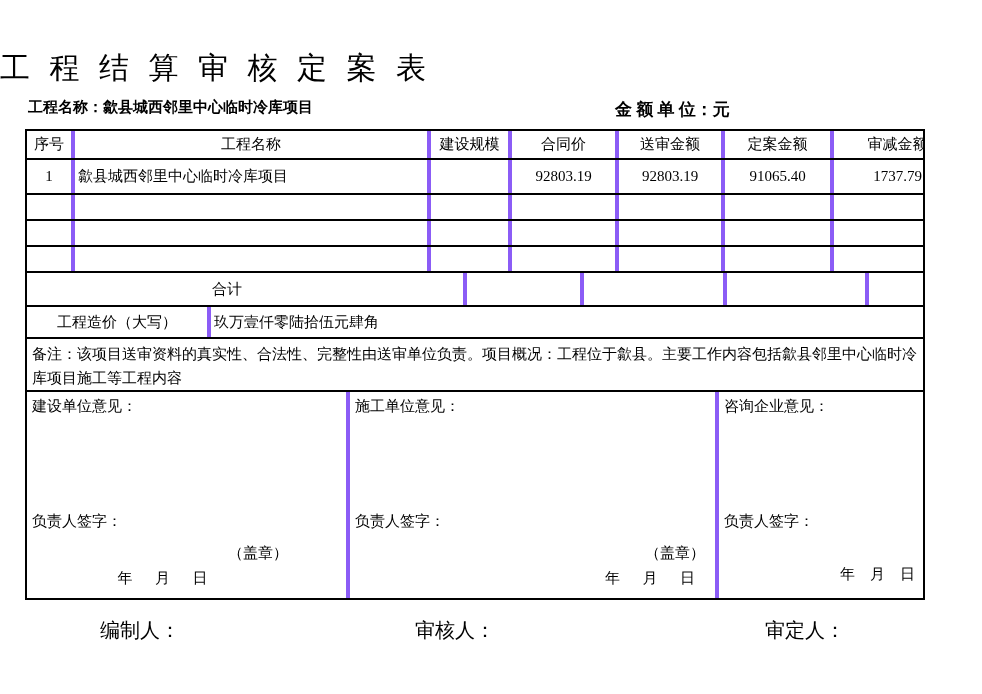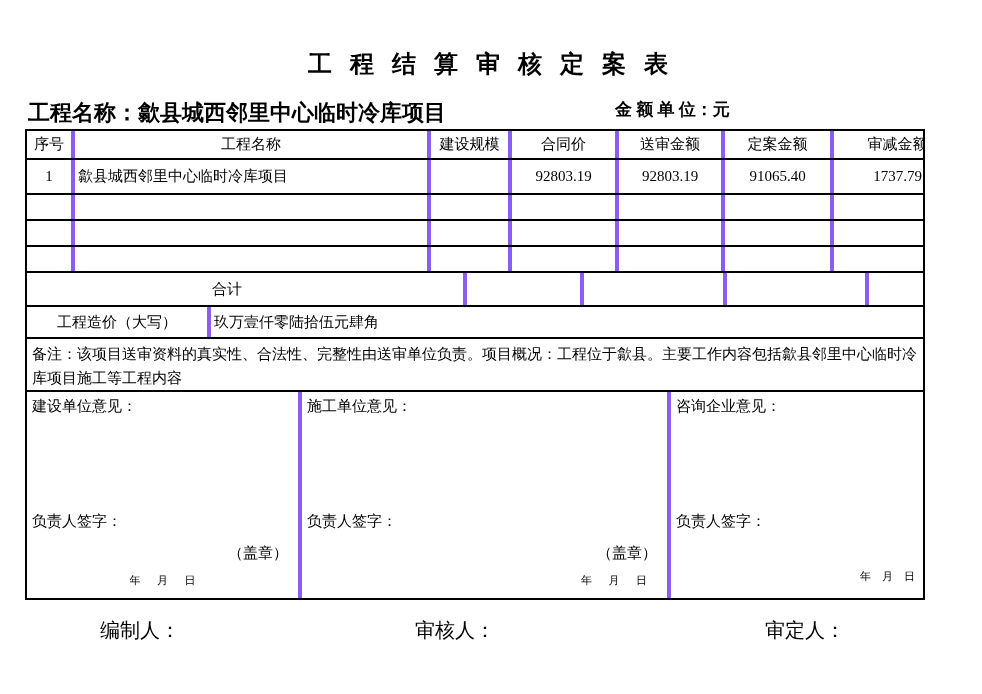--- a/index.html
+++ b/index.html
@@ -3,24 +3,24 @@
 <meta charset="utf-8">
 <style>
   html,body { margin:0; padding:0; background:#fff; }
   .page {
     position:relative; width:982px; height:694px; background:#ffffff;
     font-family:"Liberation Serif","DejaVu Serif",serif; color:#000;
     overflow:hidden;
   }
   .doc-title {
     position:absolute; top:48px; left:0; width:100%;
-    text-align:center; font-size:24px; font-weight:bold; letter-spacing:6px;
+    text-align:left; font-size:30px; font-weight:normal; letter-spacing:6px;
     white-space:pre;
   }
-  .meta-left { position:absolute; left:28px; top:98px; font-size:22px; font-weight:bold; white-space:pre; }
+  .meta-left { position:absolute; left:28px; top:98px; font-size:15px; font-weight:bold; white-space:pre; }
   .meta-right { position:absolute; left:615px; top:98px; font-size:17px; font-weight:bold; white-space:pre; }
 
   .grid {
     position:absolute; left:25px; top:129px; width:900px; height:471px;
     border:2px solid #000; box-sizing:border-box; display:flex; flex-direction:column;
   }
   .row { display:flex; box-sizing:border-box; border-top:2px solid #000; flex:0 0 auto; }
   .row:first-child { border-top:none; }
   .cell {
     box-sizing:border-box; overflow:hidden; display:flex; align-items:center;
@@ -34,39 +34,39 @@
   .c2 { flex:0 0 356px; }
   .c3 { flex:0 0 81px; }
   .c4 { flex:0 0 107px; }
   .c5 { flex:0 0 106px; }
   .c6 { flex:0 0 109px; }
   .c7 { flex:1 1 auto;padding-left:38px; }
   .cmerge { flex:0 0 400px; }
   .ccost1 { flex:0 0 180px; }
   .ccost2 { flex:1 1 auto; }
   .cop1 { flex:0 0 271px; }
-  .cop2 { flex:0 0 369px; }
+  .cop2 { flex:0 0 369px;margin-left:48px; }
   .cop3 { flex:1 1 auto; }
 
   .r-hdr { height:27px; }
   .r-data { height:35px; }
   .r-empty { height:26px; }
   .r-total { height:34px;gap:36px; }
   .r-cost { height:32px; }
   .r-remarks { height:53px; }
   .r-opinions { flex:1 1 auto; }
 
   .remarks-cell {
     display:block; white-space:normal; padding:3px 5px; font-size:15px; line-height:24px;
   }
   .op-cell { position:relative; display:block; white-space:normal; }
   .op-title { position:absolute; top:5px; left:5px; font-size:15px; }
   .op-sign { position:absolute; top:120px; left:5px; font-size:15px; }
   .op-seal { position:absolute; top:152px; right:10px; font-size:15px; }
-  .op-date { position:absolute; bottom:10px; font-size:11px; white-space:pre; }
+  .op-date { position:absolute; bottom:10px; font-size:15px; white-space:pre; }
   .op-date.centered { left:0; right:0; text-align:center; }
   .op-date.right2 { right:20px; }
   .op-date.right3 { right:8px; bottom:14px; }
 
   .footer-label { position:absolute; top:617px; font-size:20px; white-space:pre; }
   .f1 { left:100px; }
   .f2 { left:415px; }
   .f3 { left:765px; }
 </style>
 </head>

